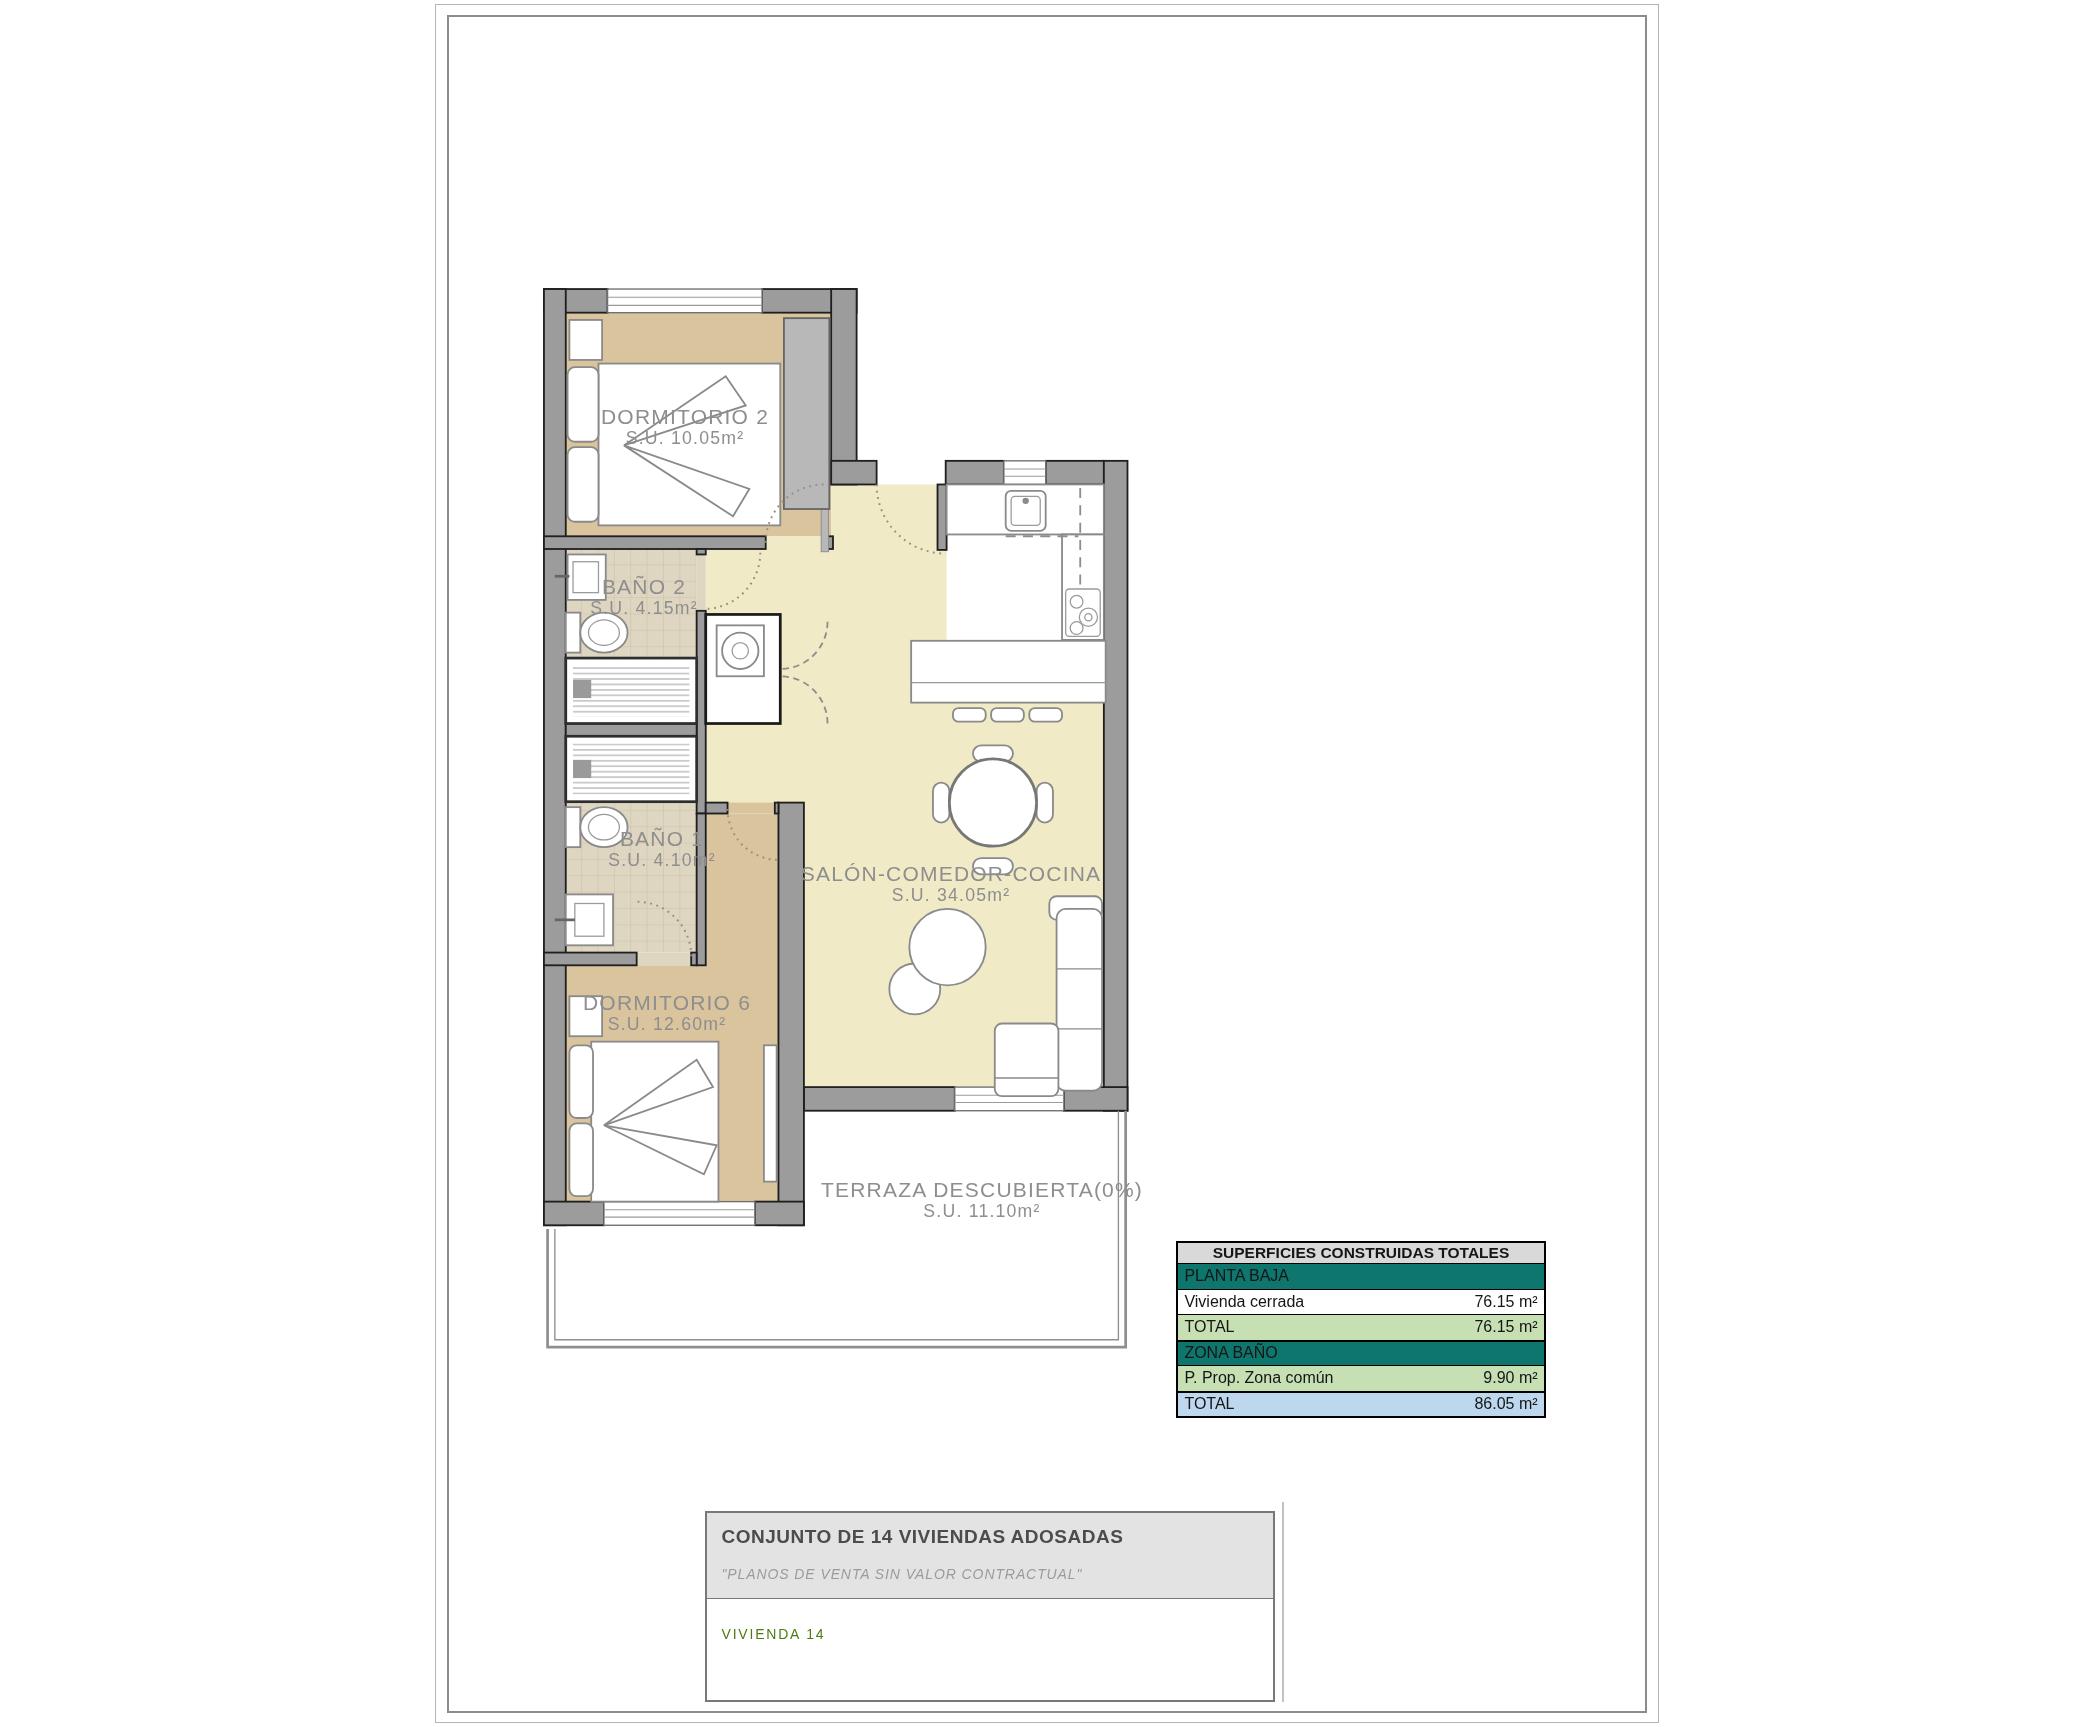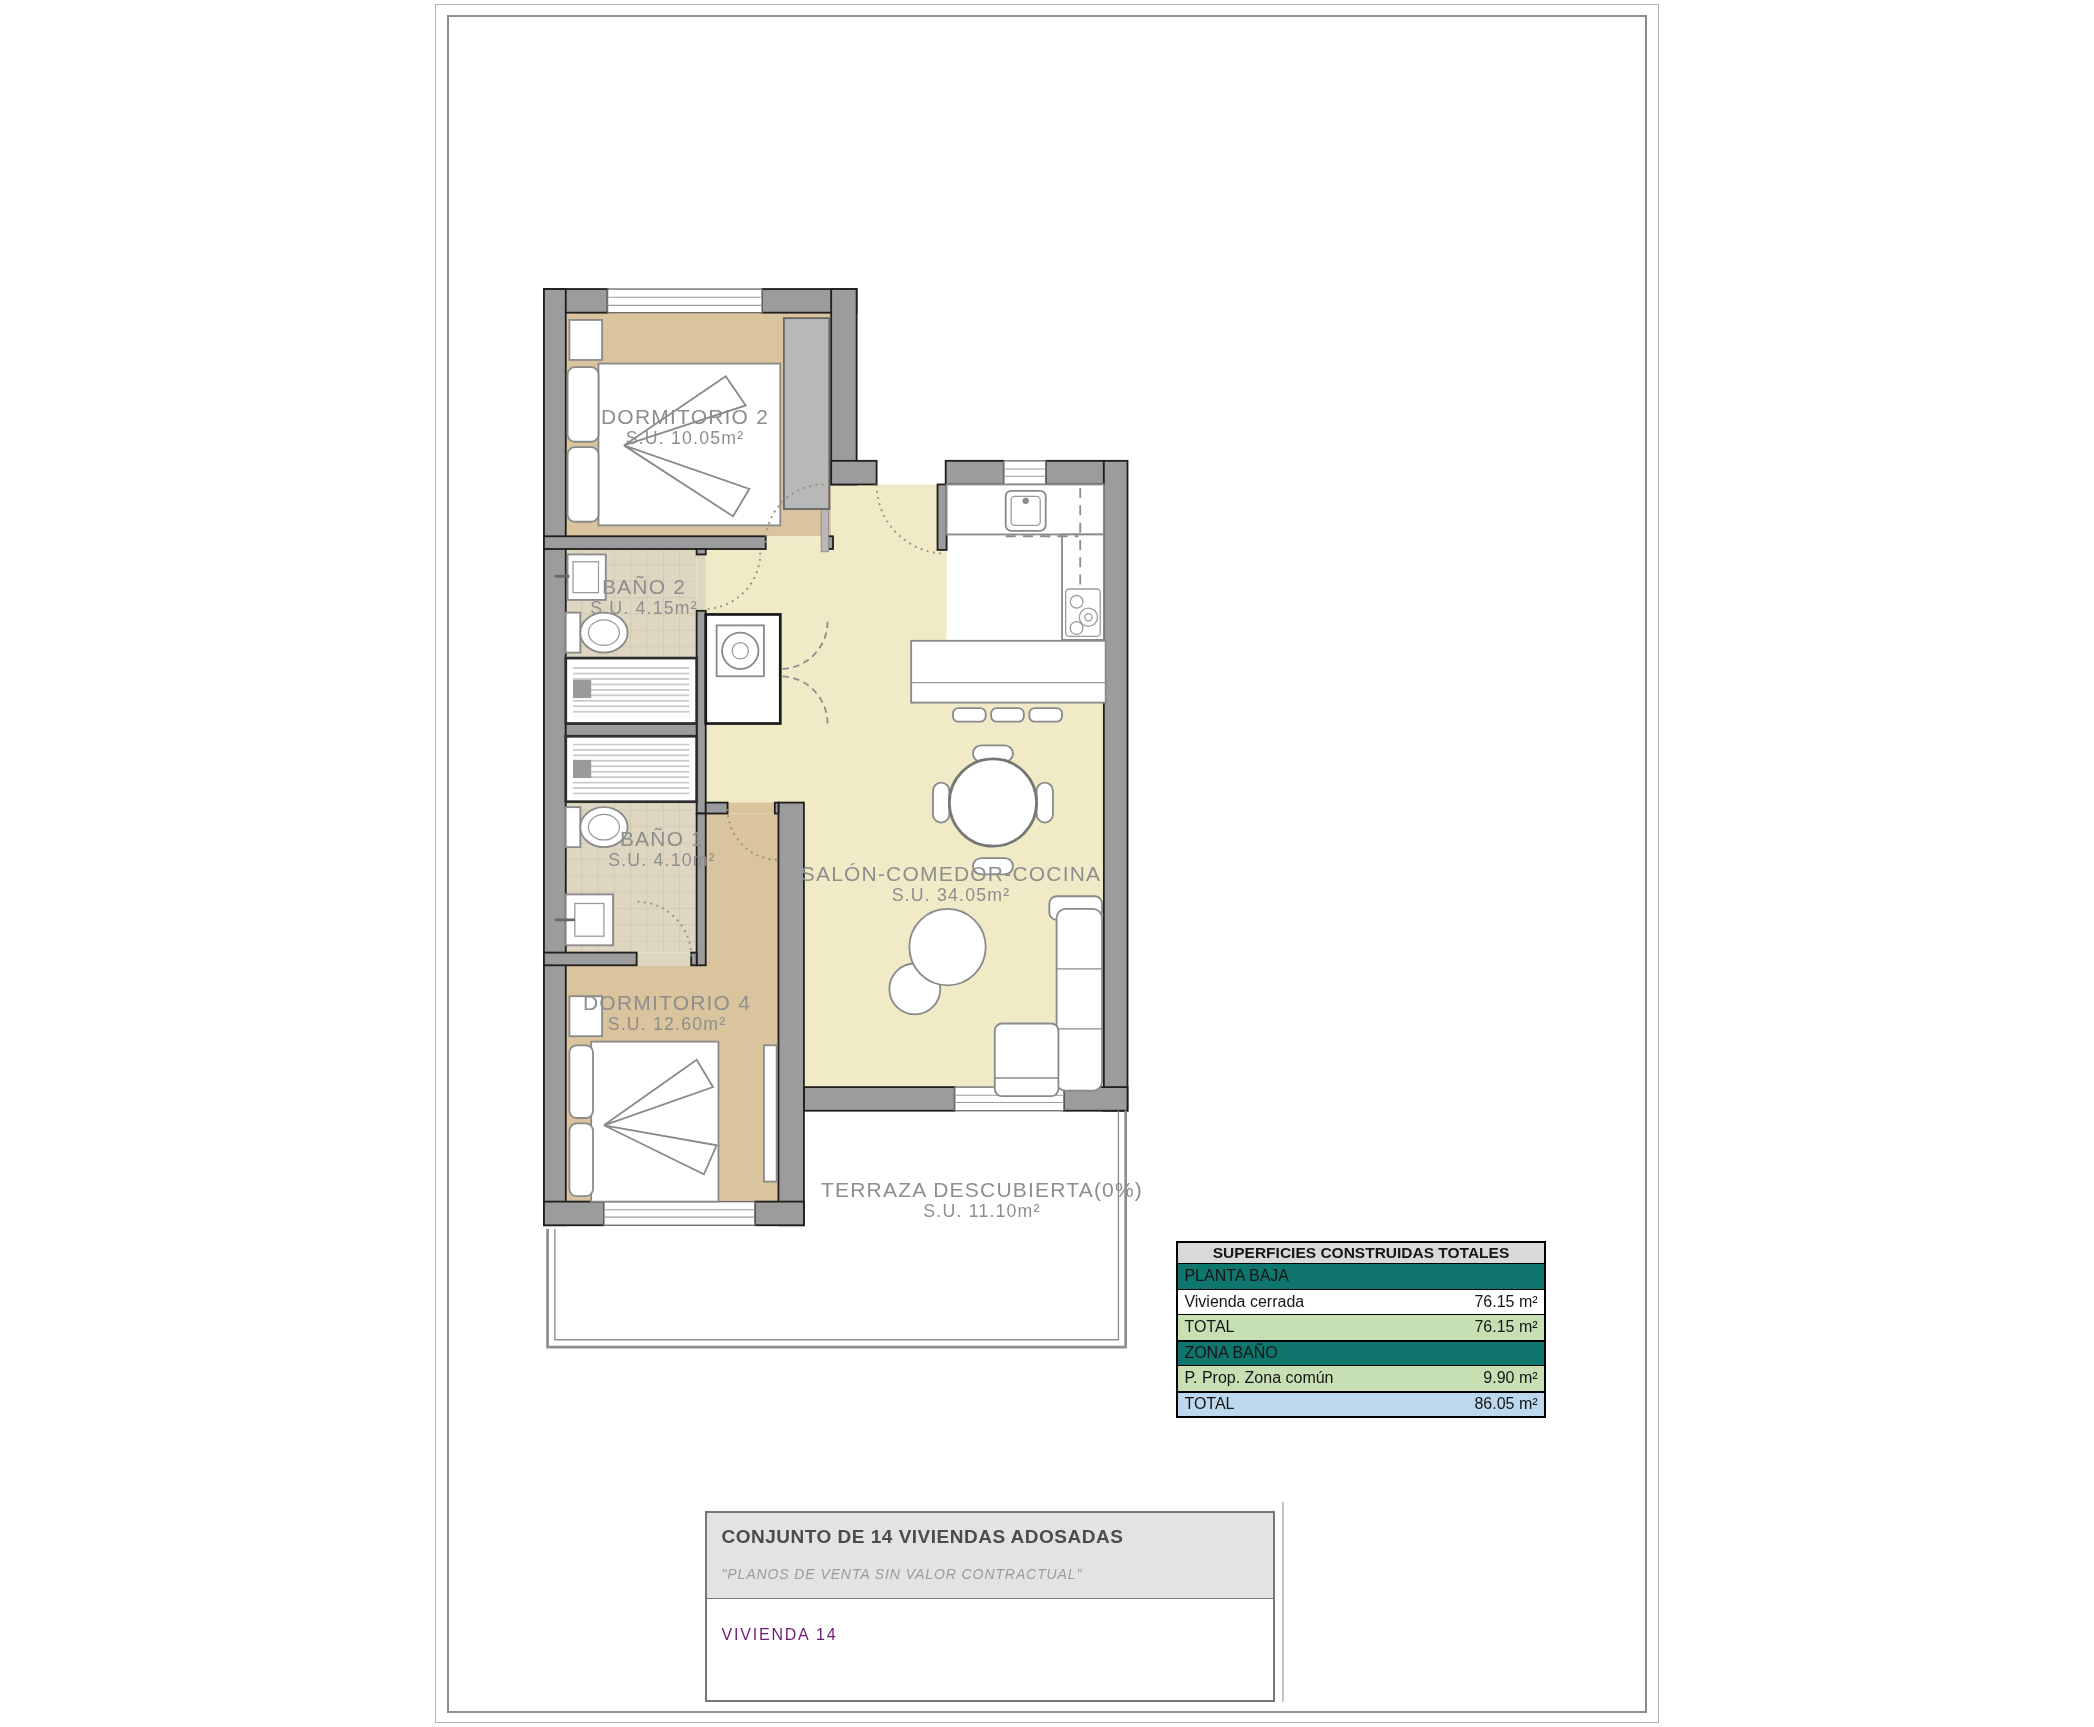--- a/index.html
+++ b/index.html
@@ -44,21 +44,21 @@
   .arow.green{background:#c6e0b4;height:25.5px;}
   .arow.blue{background:#bdd7ee;height:25.5px;}
   .aval{text-align:left;}
   
   .tblock{position:absolute;left:705px;top:1511px;width:570px;height:191px;
     border:2.3px solid #787878;box-sizing:border-box;background:#fff;}
   .tblock .thead{background:#e3e3e3;height:86px;box-sizing:border-box;
     border-bottom:1.8px solid #787878;padding:12.7px 14.5px 0 14.5px;}
   .tblock .ttitle{font-size:19px;font-weight:bold;color:#4c4c4c;letter-spacing:0.5px;}
   .tblock .tdisc{font-size:14px;font-style:italic;color:#9b9b9b;letter-spacing:0.9px;margin-top:18px;}
-  .tblock .tunit{font-size:16px;color:#701a75;letter-spacing:1.8px;padding:27px 0 0 14.5px;}
+  .tblock .tunit{font-size:14px;color:#4d7c0f;letter-spacing:1.8px;padding:27px 0 0 14.5px;}
   .vline{position:absolute;left:1282px;top:1502px;width:1.8px;height:200px;background:#c2c2c2;}
 </style>
 </head>
 <body>
 
 <div class="sheet-outer"></div>
 <div class="sheet-inner"></div>
 
 <svg class="plan" width="2095" height="1727" viewBox="0 0 2304 1900">
   <defs>
@@ -250,21 +250,21 @@
 </div>
 <div class="rlabel" style="left:644px;top:597px;">
   <span class="nm">BAÑO 2</span>
   <span class="ar">S.U. 4.15m²</span>
 </div>
 <div class="rlabel" style="left:662px;top:849px;">
   <span class="nm">BAÑO 1</span>
   <span class="ar">S.U. 4.10m²</span>
 </div>
 <div class="rlabel" style="left:667px;top:1013px;">
-  <span class="nm">DORMITORIO 4</span>
+  <span class="nm">DORMITORIO 6</span>
   <span class="ar">S.U. 12.60m²</span>
 </div>
 <div class="rlabel" style="left:951px;top:884px;">
   <span class="nm">SALÓN-COMEDOR-COCINA</span>
   <span class="ar">S.U. 34.05m²</span>
 </div>
 <div class="rlabel" style="left:982px;top:1200px;">
   <span class="nm">TERRAZA DESCUBIERTA(0%)</span>
   <span class="ar">S.U. 11.10m²</span>
 </div>

